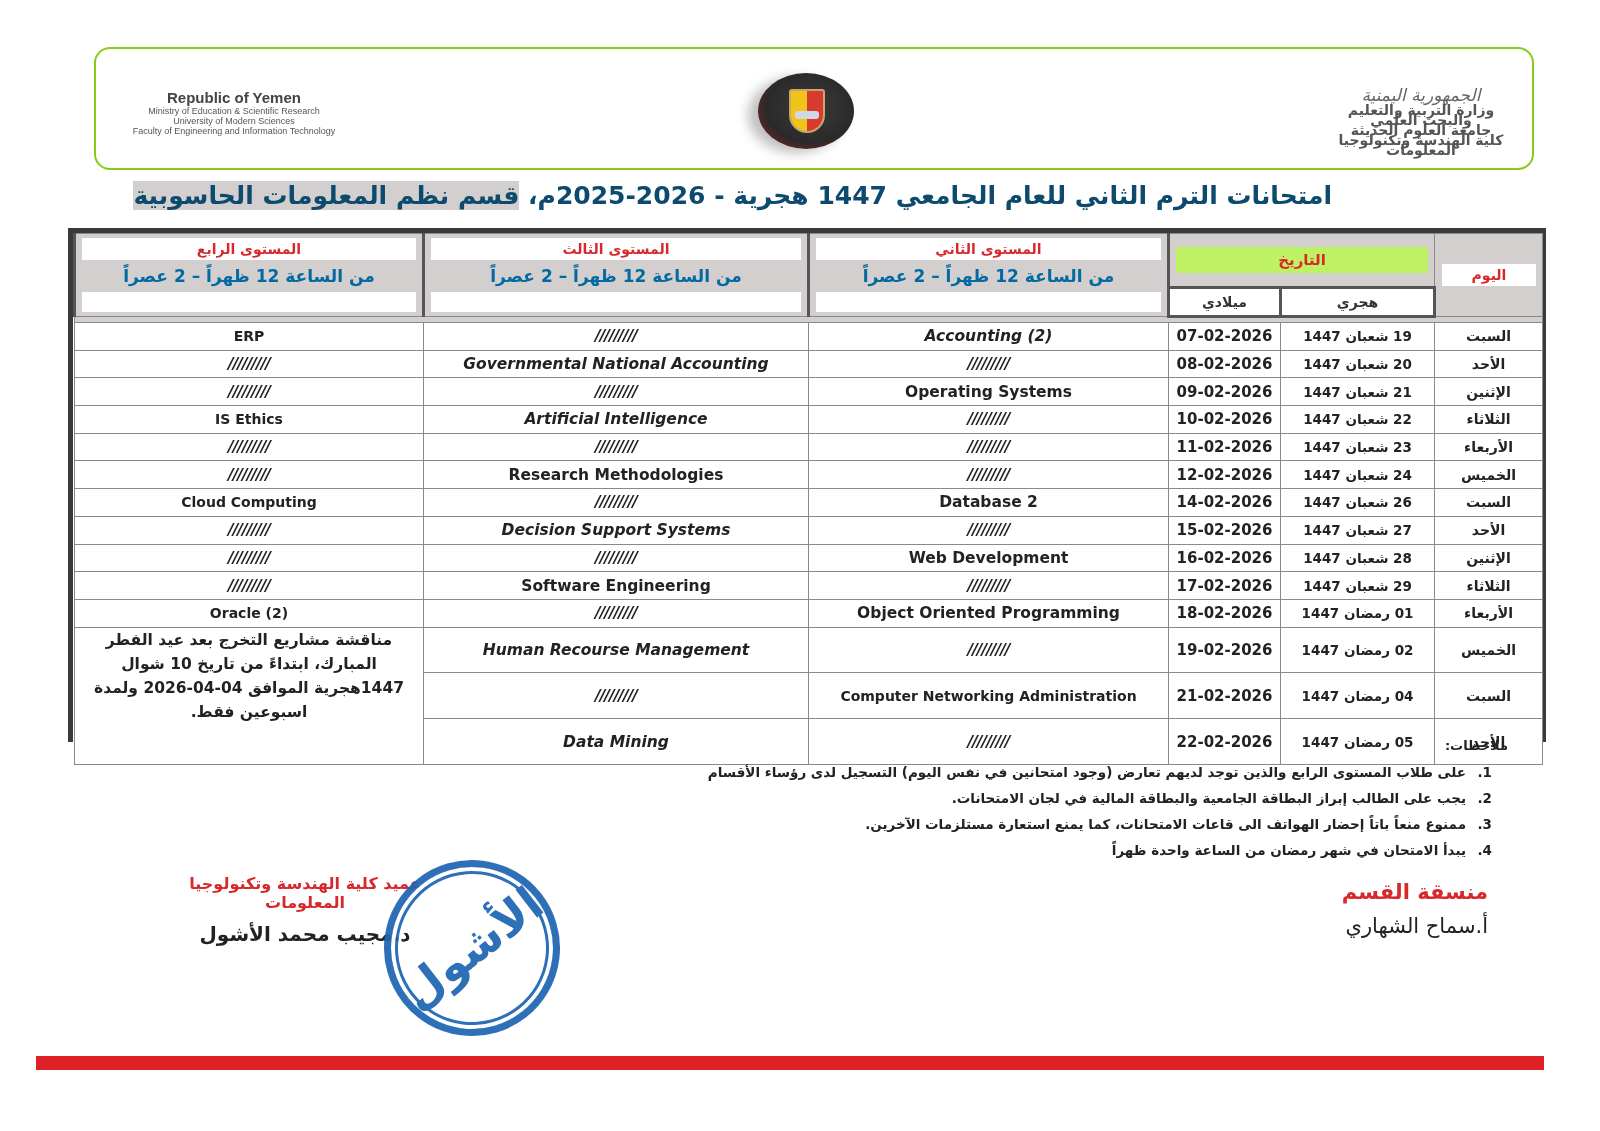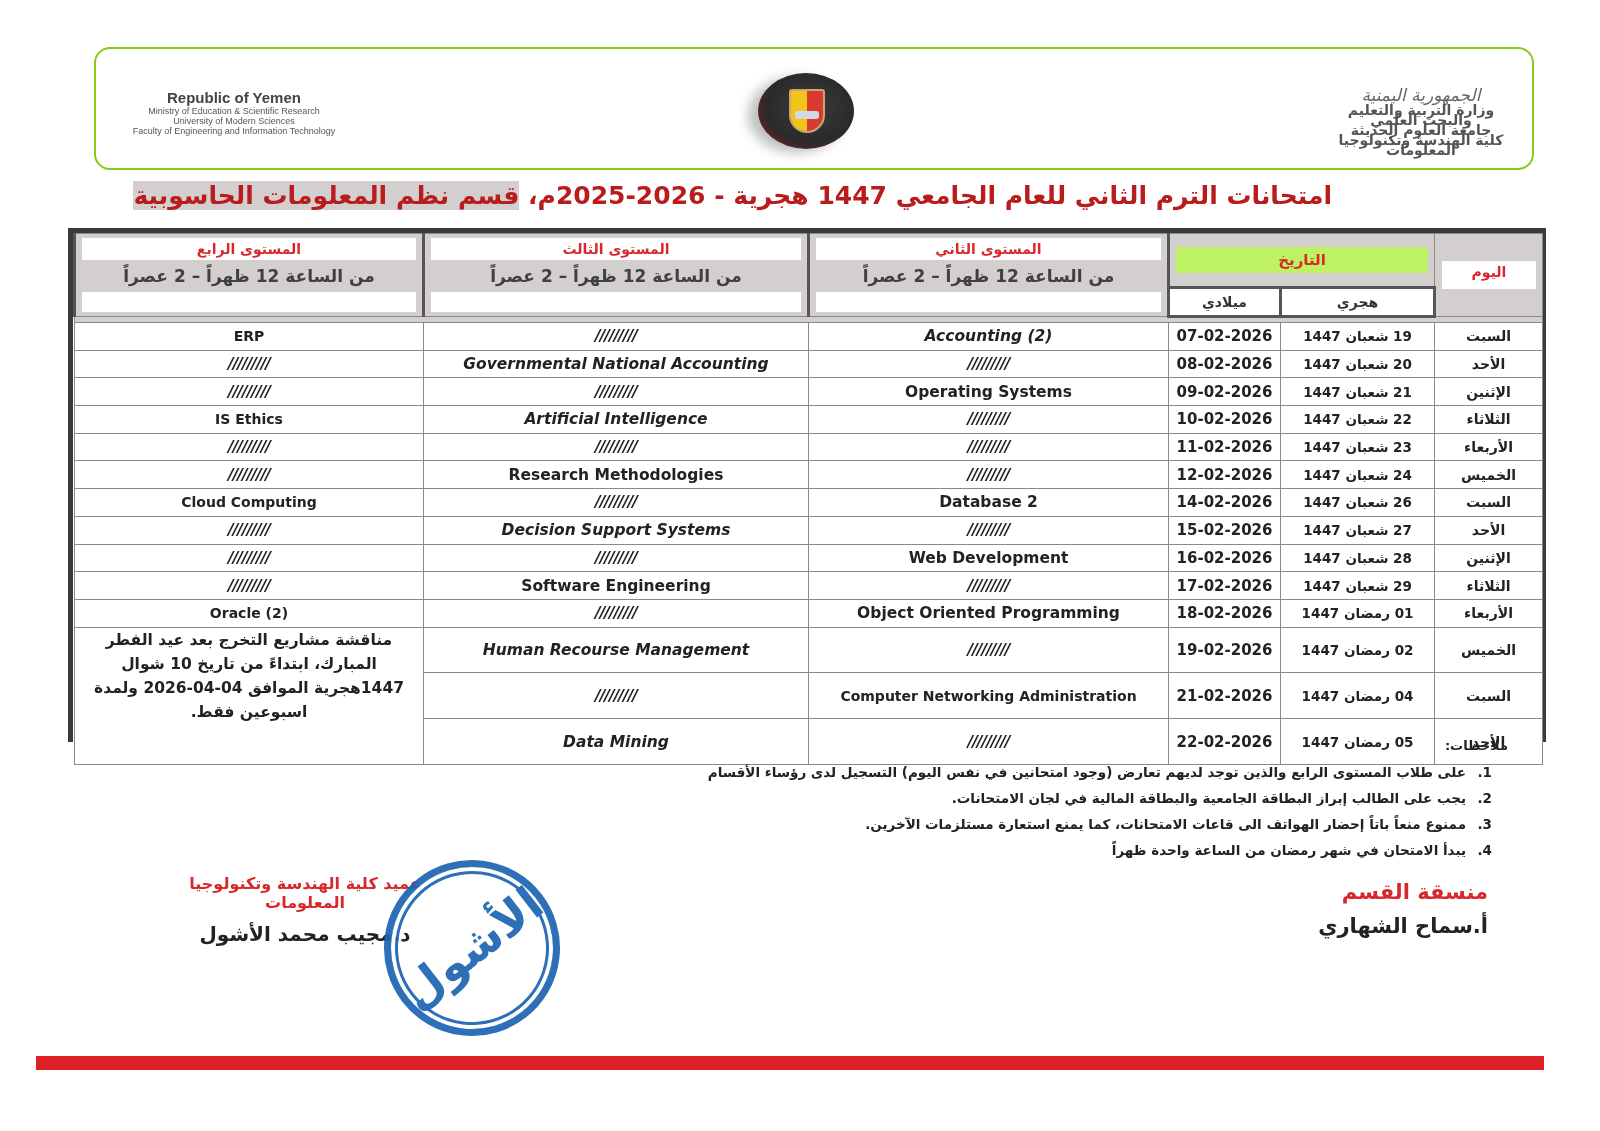--- a/index.html
+++ b/index.html
@@ -31,21 +31,21 @@
   .logo-shield {
     position: absolute; left: 31px; top: 16px; width: 36px; height: 44px;
     background: linear-gradient(90deg, #f2c318 50%, #d83a2e 50%);
     border: 2px solid #c8a86a; border-radius: 3px 3px 18px 18px;
   }
   .logo-book { position: absolute; left: 4px; top: 20px; width: 24px; height: 8px; background: #cfd9e6; border-radius: 3px; }
 
   
   .title {
     position: absolute; left: 286px; top: 176px; width: 1046px; height: 40px;
-    direction: rtl; text-align: right; font-size: 25px; font-weight: bold; color: #b91c1c;
+    direction: rtl; text-align: right; font-size: 25px; font-weight: bold; color: #0c4a6e;
     white-space: nowrap; line-height: 40px;
   }
   .title .hl { background: #d3cfcf; }
 
   
   .table-frame {
     position: absolute; left: 68px; top: 228px; width: 1478px; height: 514px;
     border: 5px solid #3a3a3a; background: #3a3a3a;
   }
   table.sched {
@@ -55,24 +55,24 @@
   table.sched td, table.sched th { border: 1px solid #8a8a8a; text-align: center; vertical-align: middle; }
   col.c-day { width: 108px; }
   col.c-hijri { width: 154px; }
   col.c-greg { width: 112px; }
   col.c-l2 { width: 360px; }
   col.c-l3 { width: 385px; }
   col.c-l4 { width: 349px; }
   .thead-cell { background: #d3cfcf; padding: 4px 6px; }
   .thead-cell.lv { border-right: 3px solid #555; border-left: 3px solid #555; }
   .lvl-name { background: #fff; color: #d8282c; font-weight: bold; font-size: 14px; height: 22px; line-height: 22px; }
-  .lvl-time { color: #404040; font-weight: bold; font-size: 17px; height: 32px; line-height: 32px; }
+  .lvl-time { color: #0369a1; font-weight: bold; font-size: 17px; height: 32px; line-height: 32px; }
   .lvl-blank { background: #fff; height: 20px; }
   .date-hdr { background: #bef264; color: #d8282c; font-weight: bold; font-size: 15px; height: 26px; line-height: 26px; }
-  .day-hdr { background: #fff; color: #d8282c; font-weight: bold; font-size: 14px; height: 28px; line-height: 22px; }
+  .day-hdr { background: #fff; color: #d8282c; font-weight: bold; font-size: 14px; height: 22px; line-height: 22px; }
   .subhdr { background: #fff; font-size: 14px; font-weight: bold; color: #333; border: 3px solid #555 !important; }
   .sep-row td { height: 6px; background: #d3cfcf; border: none; }
   .row td { font-size: 15.5px; color: #222; height: 26px; font-family: "DejaVu Sans", sans-serif; }
   .row.tall td { height: 43px; }
   .row td.day { font-size: 14px; font-weight: bold; }
   .row td.hijri { font-size: 13.5px; font-weight: bold; direction: rtl; }
   .row td.greg { font-size: 15px; font-weight: bold; direction: ltr; }
   .subj { font-weight: bold; }
   .subj.it { font-style: italic; }
   .slash { font-style: italic; font-weight: bold; letter-spacing: -1px; font-size: 17px; }
@@ -85,21 +85,21 @@
     position: absolute; right: 92px; top: 738px; width: 900px; direction: rtl; text-align: right;
     font-size: 13.5px; font-weight: bold; color: #222;
   }
   .notes .nh { font-size: 13px; margin-bottom: 6px; }
   .notes .item { height: 26px; line-height: 26px; padding-right: 16px; }
   .notes .item .num { display: inline-block; width: 26px; }
 
   
   .sig-right { position: absolute; right: 112px; top: 880px; direction: rtl; text-align: right; }
   .sig-right .role { color: #d8282c; font-size: 21px; font-weight: bold; }
-  .sig-right .name { color: #222; font-size: 21px; font-weight: bold; margin-top: 10px; }
+  .sig-right .name { color: #222; font-size: 21px; font-weight: normal; margin-top: 10px; }
   .sig-left { position: absolute; left: 155px; top: 874px; width: 300px; direction: rtl; text-align: center; }
   .sig-left .role { color: #d8282c; font-size: 16px; font-weight: bold; }
   .sig-left .name { color: #222; font-size: 20px; font-weight: bold; margin-top: 10px; }
   .stamp {
     position: absolute; left: 384px; top: 860px; width: 176px; height: 176px; border-radius: 50%;
     border: 7px solid #1c64b3; box-shadow: inset 0 0 0 4px #fff, inset 0 0 0 7px #1c64b3;
     color: #1c64b3; display: flex; align-items: center; justify-content: center;
     font-size: 46px; font-weight: bold; transform: rotate(-38deg); opacity: 0.92;
   }
   .bottom-bar { position: absolute; left: 36px; top: 1056px; width: 1508px; height: 14px; background: #e02027; }

